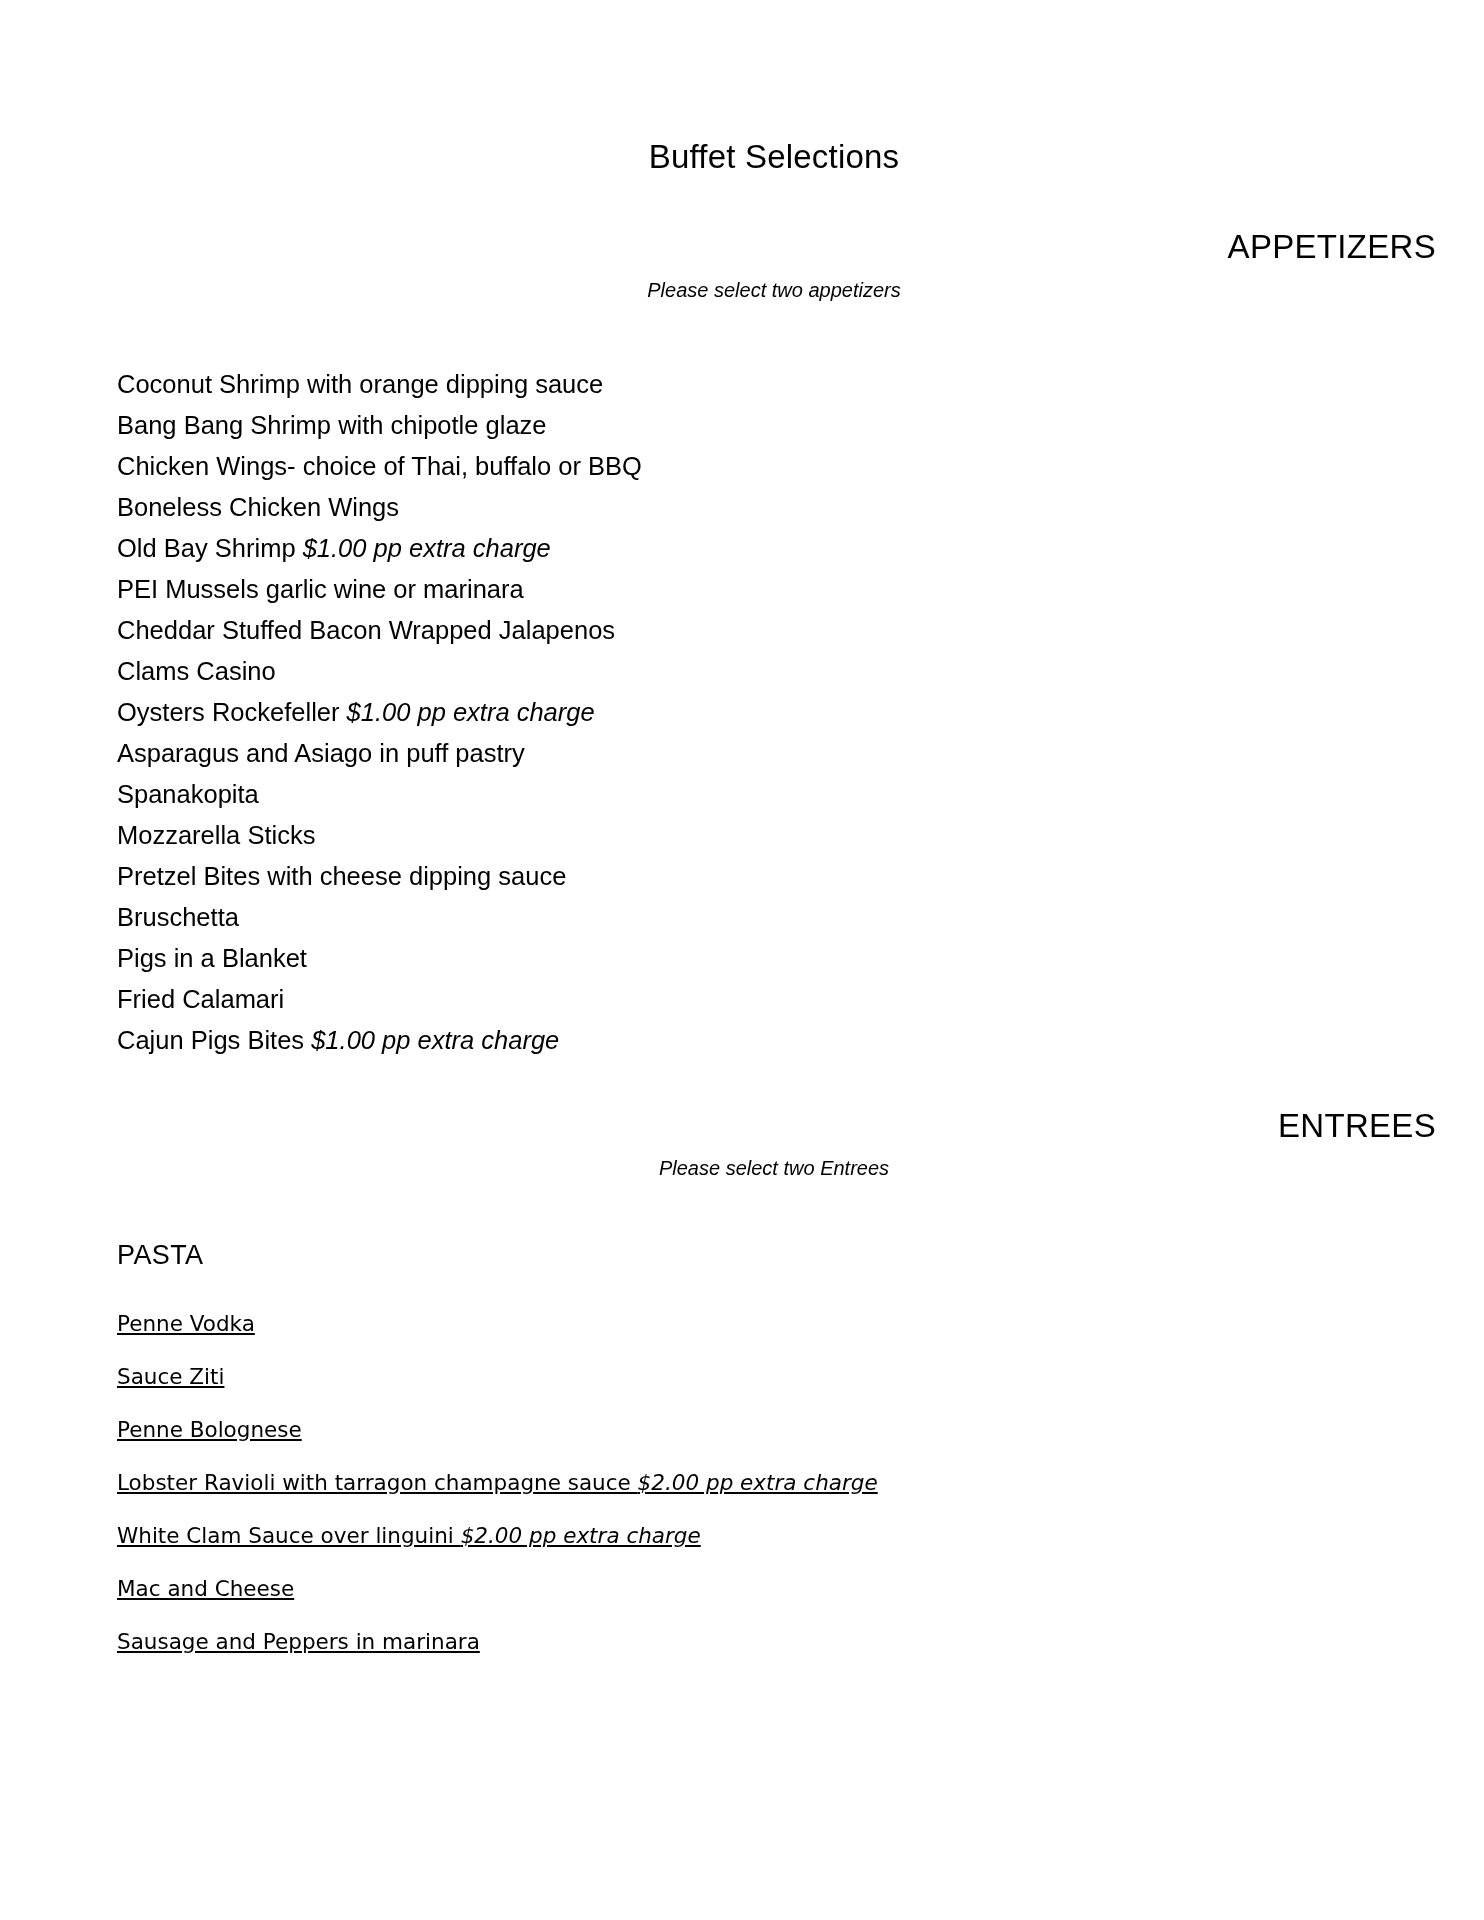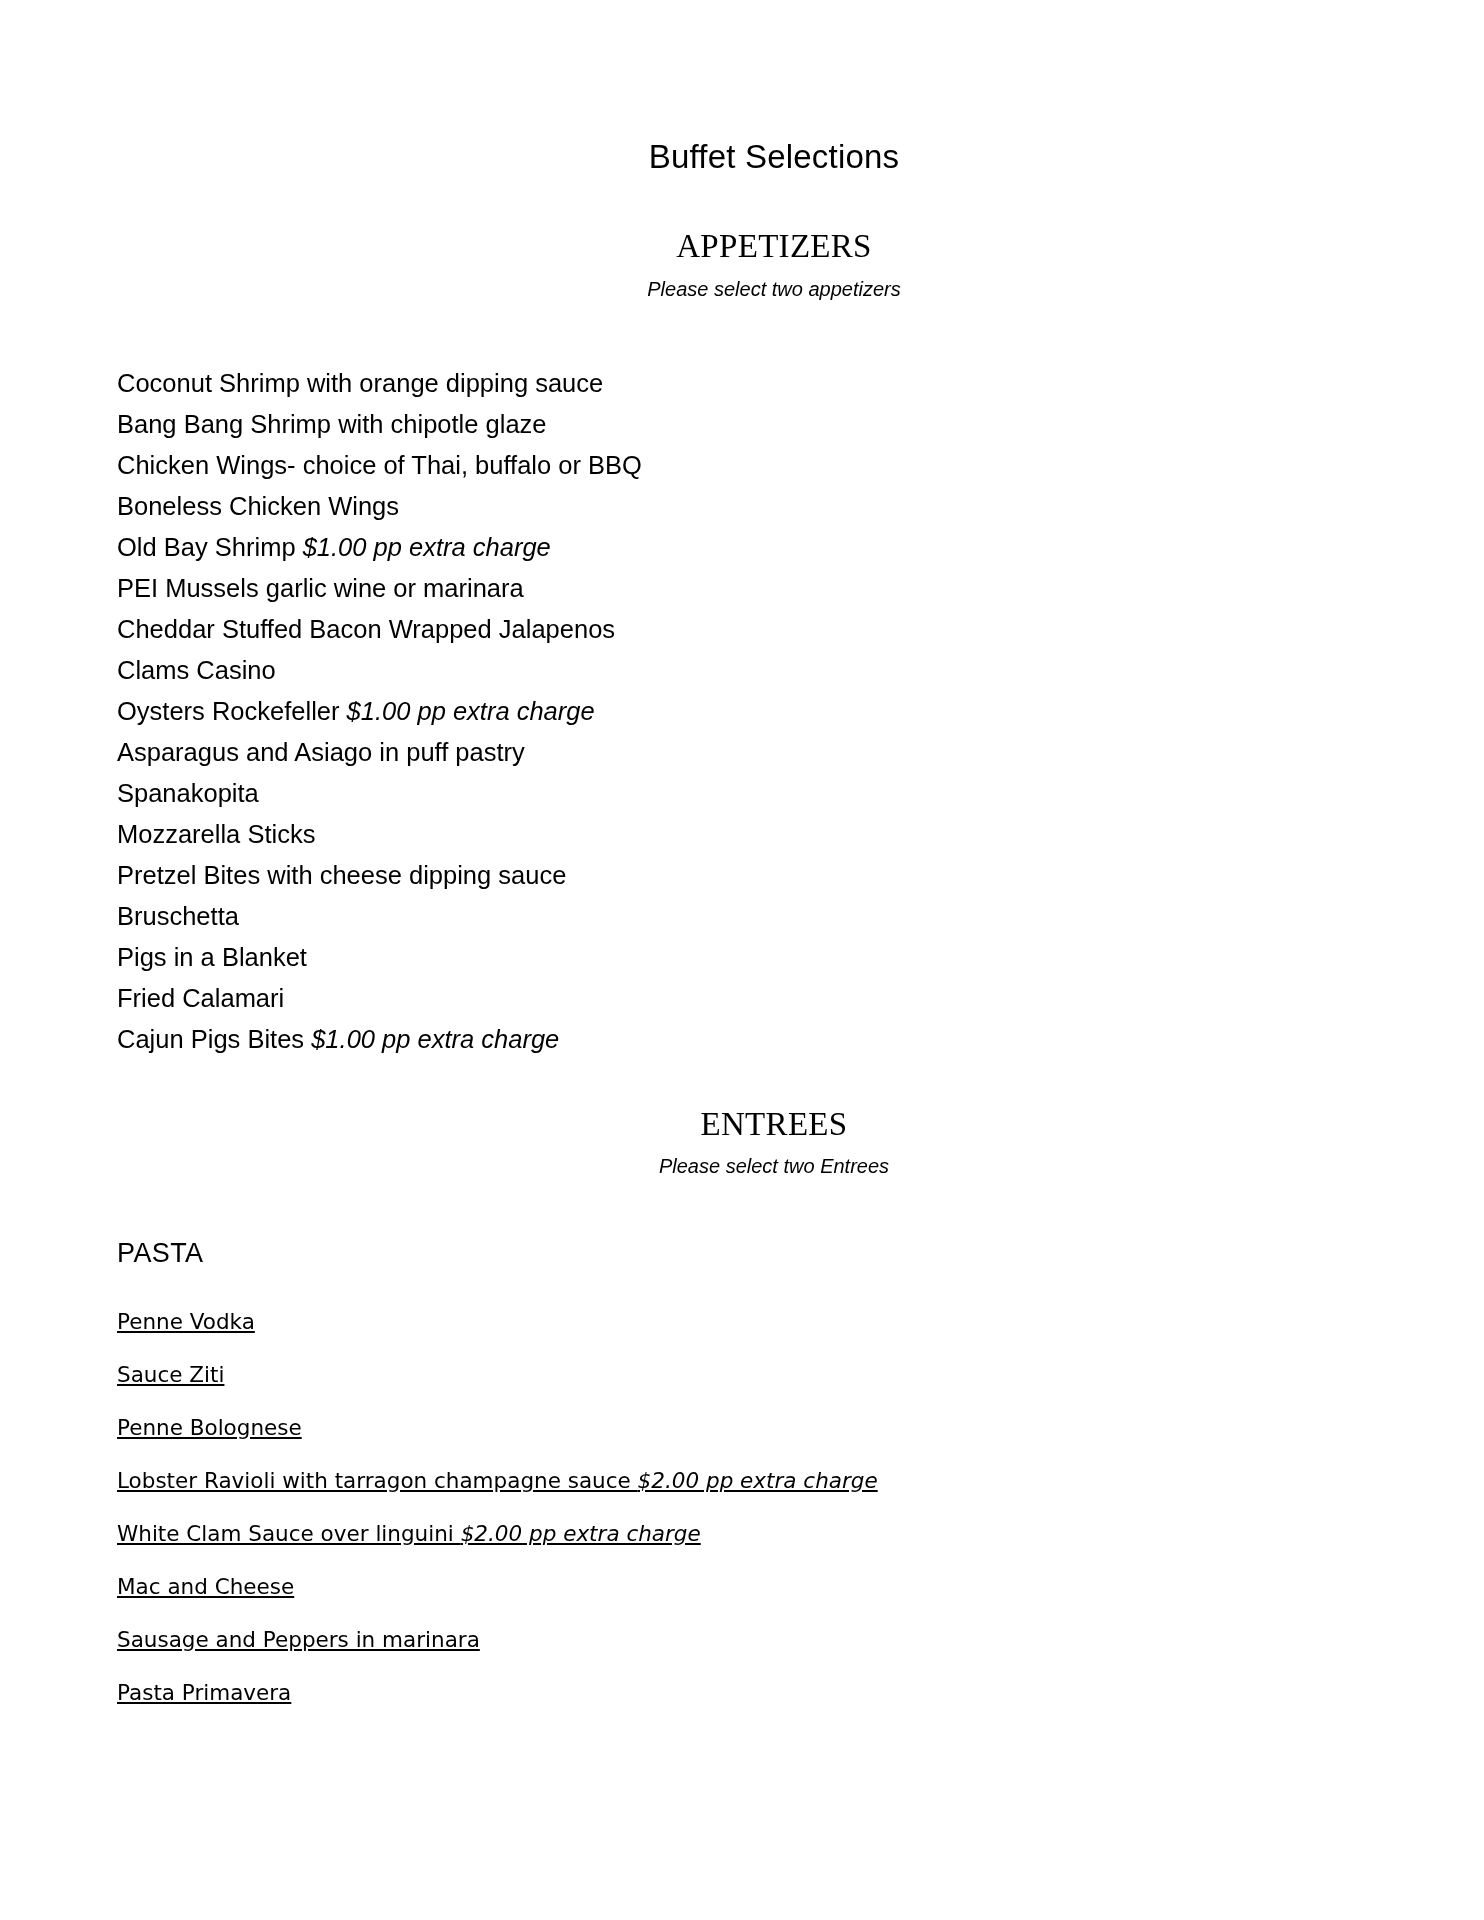--- a/index.html
+++ b/index.html
@@ -25,22 +25,22 @@
   .doc-title {
     text-align: center;
     font-family: "Liberation Sans", sans-serif;
     font-size: 33px;
     font-weight: 400;
     letter-spacing: 0.2px;
     margin: 0;
     padding-top: 138px;
   }
   .section-heading {
-    text-align: center;
-    font-family: Liberation Serif, serif;
+    text-align: right;
+    font-family: Liberation Sans, sans-serif;
     font-size: 33px;
     font-weight: 400;
     letter-spacing: 0.3px;
     margin: 0;
   }
   .section-note {
     text-align: center;
     font-family: "Liberation Sans", sans-serif;
     font-style: italic;
     font-size: 20px;
@@ -134,16 +134,15 @@
   <h3 class="subsection-heading">PASTA</h3>
 
   <ul class="list-block pasta-list">
     <li><span>Penne Vodka</span><span class="note-italic"></span></li>
     <li><span>Sauce Ziti</span><span class="note-italic"></span></li>
     <li><span>Penne Bolognese</span><span class="note-italic"></span></li>
     <li><span>Lobster Ravioli with tarragon champagne sauce </span><span class="note-italic">$2.00 pp extra charge</span></li>
     <li><span>White Clam Sauce over linguini </span><span class="note-italic">$2.00 pp extra charge</span></li>
     <li><span>Mac and Cheese</span><span class="note-italic"></span></li>
     <li><span>Sausage and Peppers in marinara</span><span class="note-italic"></span></li>
-    <li><span>Pasta Primavera</span><span class="note-italic"></span></li>
   </ul>
 
 </div>
 
 </body></html>

